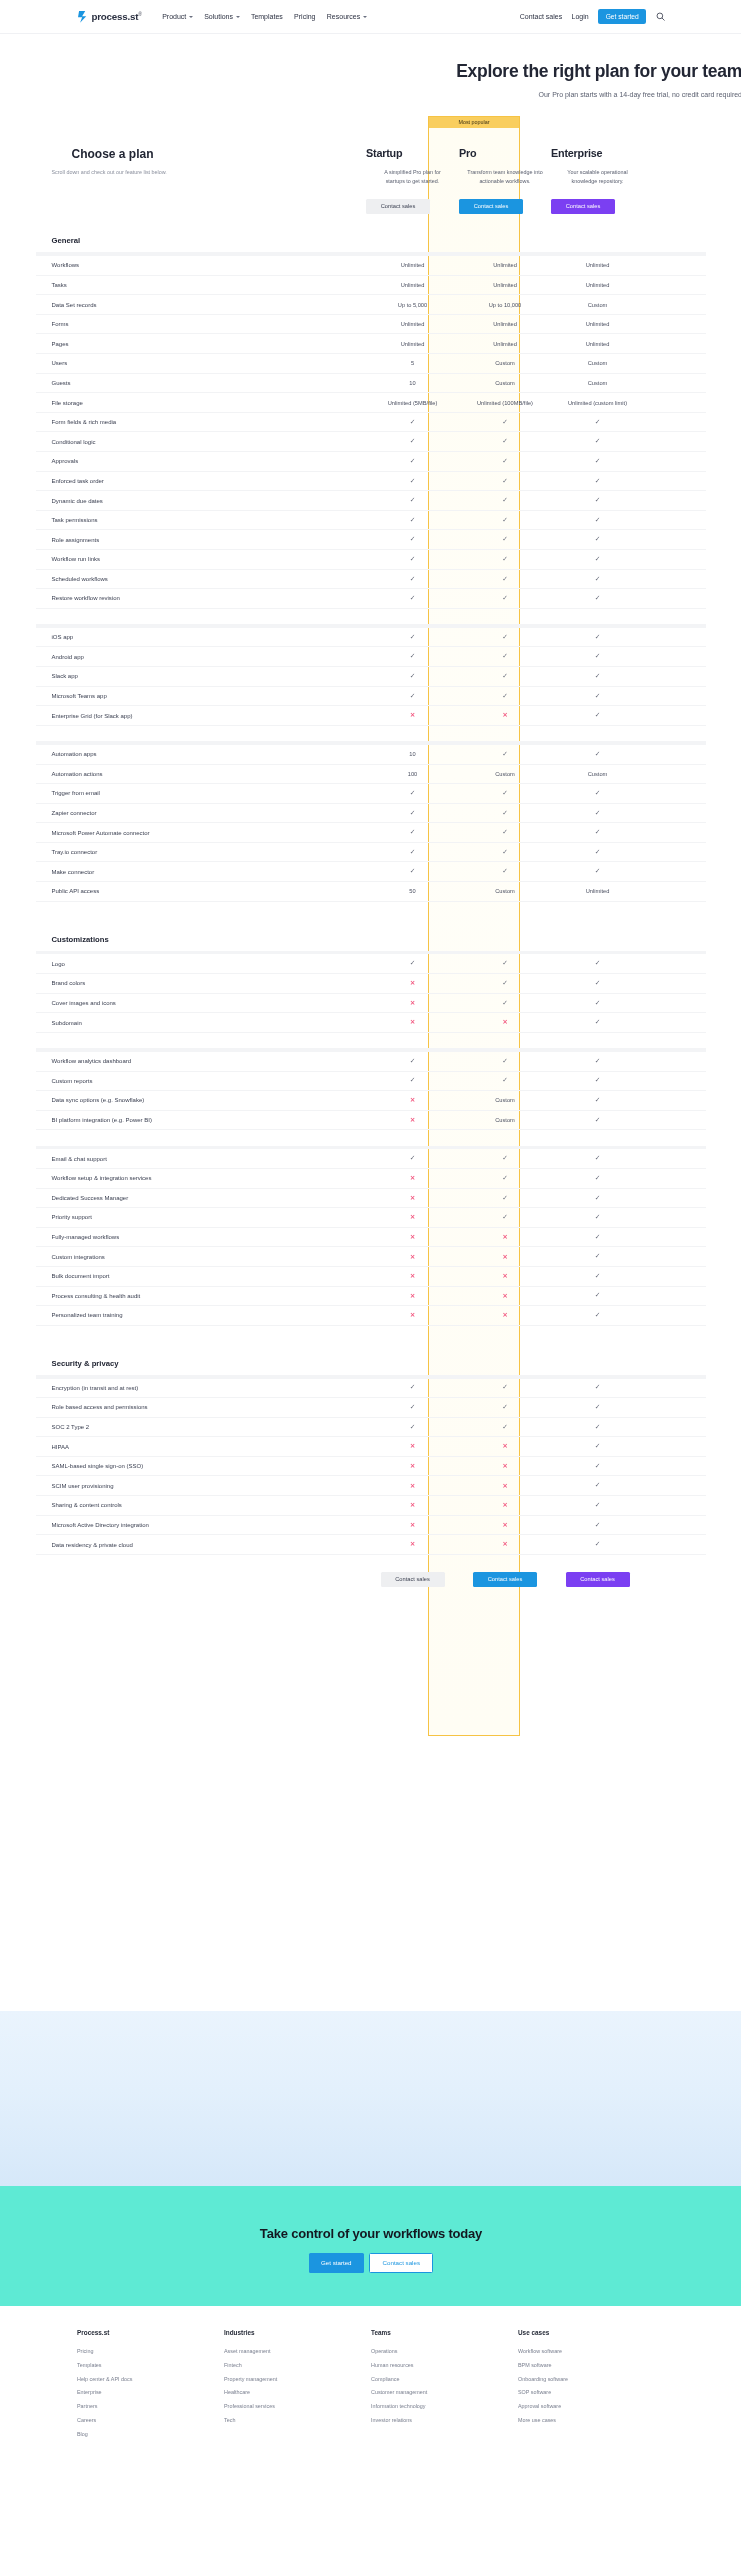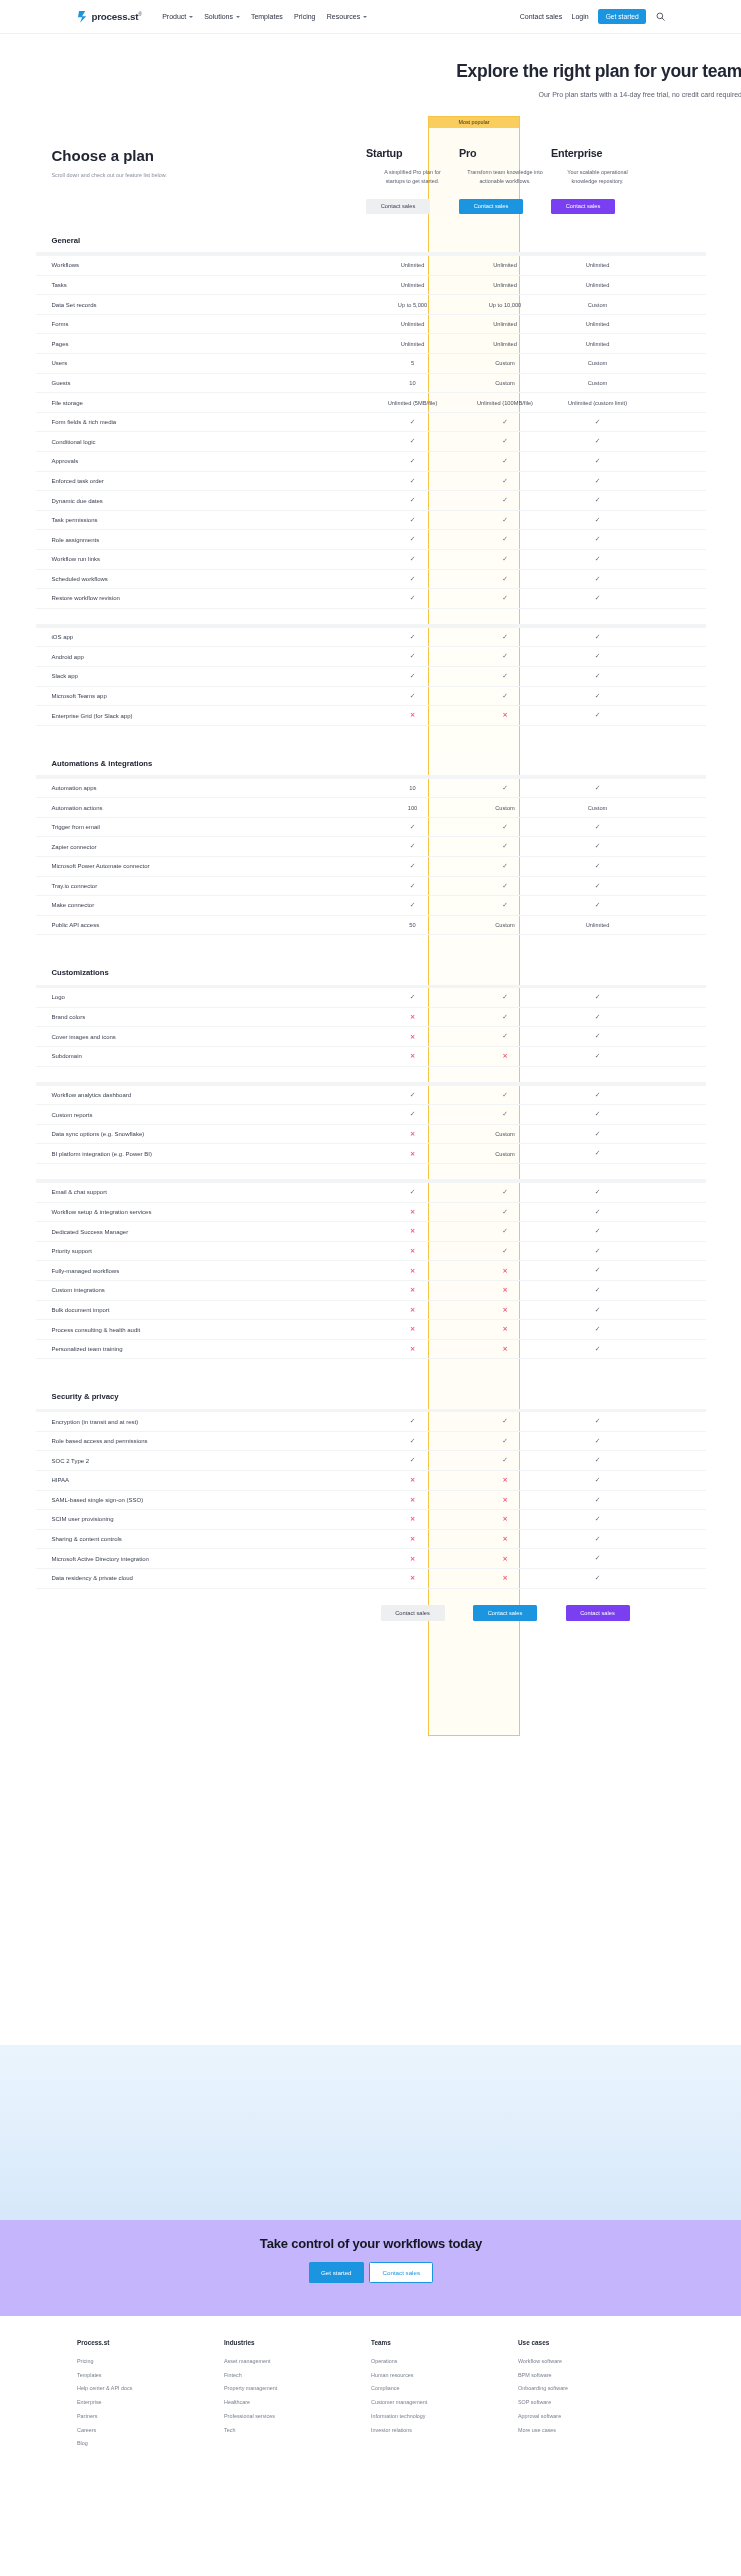--- a/index.html
+++ b/index.html
@@ -79,21 +79,21 @@
     width: 93px; text-align: center; font-size: 5.7px; color: #4a4f60;
     display: flex; align-items: center; justify-content: center;
   }
   .cell-pro { width: 92px; }
 
   
   .plans-row { height: 103px; align-items: flex-start; padding-top: 31px; }
   .plan-col { display: flex; flex-direction: column; align-items: flex-start; }
   .plan-name { font-size: 10.8px; font-weight: 700; color: #222634; letter-spacing: -0.2px; }
   .plan-desc { font-size: 5.4px; color: #5b6070; margin-top: 9.3px; line-height: 1.6; text-align: center; padding: 0 8.2px; }
-  .choose-title { font-size: 15px; font-weight: 700; color: #222634; }
+  .choose-title { font-size: 12px; font-weight: 700; color: #222634; margin-left: 20px; }
   .choose-sub { font-size: 5.4px; color: #8a8f9d; margin-top: 7.2px; line-height: 1.7; }
 
   .btn-plan {
     display: inline-block; font-size: 5.7px; padding: 4.6px 0; width: 64px;
     text-align: center; border-radius: 1.5px; border: none; cursor: pointer; margin-top: 13.4px;
   }
   .btn-grey { background: #eeeff1; color: #3c4152; }
   .btn-blue { background: #1b95e0; color: #ffffff; }
   .btn-purple { background: #7b3ff2; color: #ffffff; }
 
@@ -116,21 +116,21 @@
   .bottom-cta-row { height: 49px; align-items: center; }
   .spacer-30 { height: 15.5px; }
 
   
   .grad-band {
     height: 175px; width: 100%;
     background: linear-gradient(180deg, #eaf4fd 0%, #e3f0fc 45%, #d6e8f9 100%);
   }
 
   
-  .final-cta { text-align: center; padding: 16px 0 33px; background: #c4b5fd; }
+  .final-cta { text-align: center; padding: 40px 0 33px; background: #5eead4; }
   .final-cta h2 { font-size: 13px; font-weight: 700; color: #141821; letter-spacing: -0.2px; }
   .cta-btns { margin-top: 11.3px; display: flex; justify-content: center; gap: 5.2px; }
   .cta-primary { background: #1b95e0; color: #fff; font-size: 6.2px; padding: 5.7px 12.4px; border: none; border-radius: 1.5px; cursor:pointer; }
   .cta-secondary { background: #ffffff; color: #1b95e0; font-size: 6.2px; padding: 5.7px 12.4px; border: 0.5px solid #1b95e0; border-radius: 1.5px; cursor:pointer; }
 
   
   .footer { background: #ffffff; padding: 23px 77px 0; }
   .footer-cols { display: flex; gap: 0; }
   .footer-col { width: 25%; }
   .footer-col h4 { font-size: 6.4px; font-weight: 700; color: #262b38; margin-bottom: 12.4px; }
@@ -443,21 +443,20 @@
           <span class="cross">✕</span>
         </div>
         <div class="cell-val cell-pro">
           <span class="cross">✕</span>
         </div>
         <div class="cell-val">
           <span class="tick">✓</span>
         </div>
       </div>
       <div class="spacer-30"></div>
-      <div class="section-head">Automations &amp; integrations</div>
       <div class="section-rule"></div>
       <div class="grid-row feat-row">
         <div class="cell-feature">Automation apps</div>
         <div class="cell-val">10</div>
         <div class="cell-val cell-pro">
           <span class="tick">✓</span>
         </div>
         <div class="cell-val">
           <span class="tick">✓</span>
         </div>

